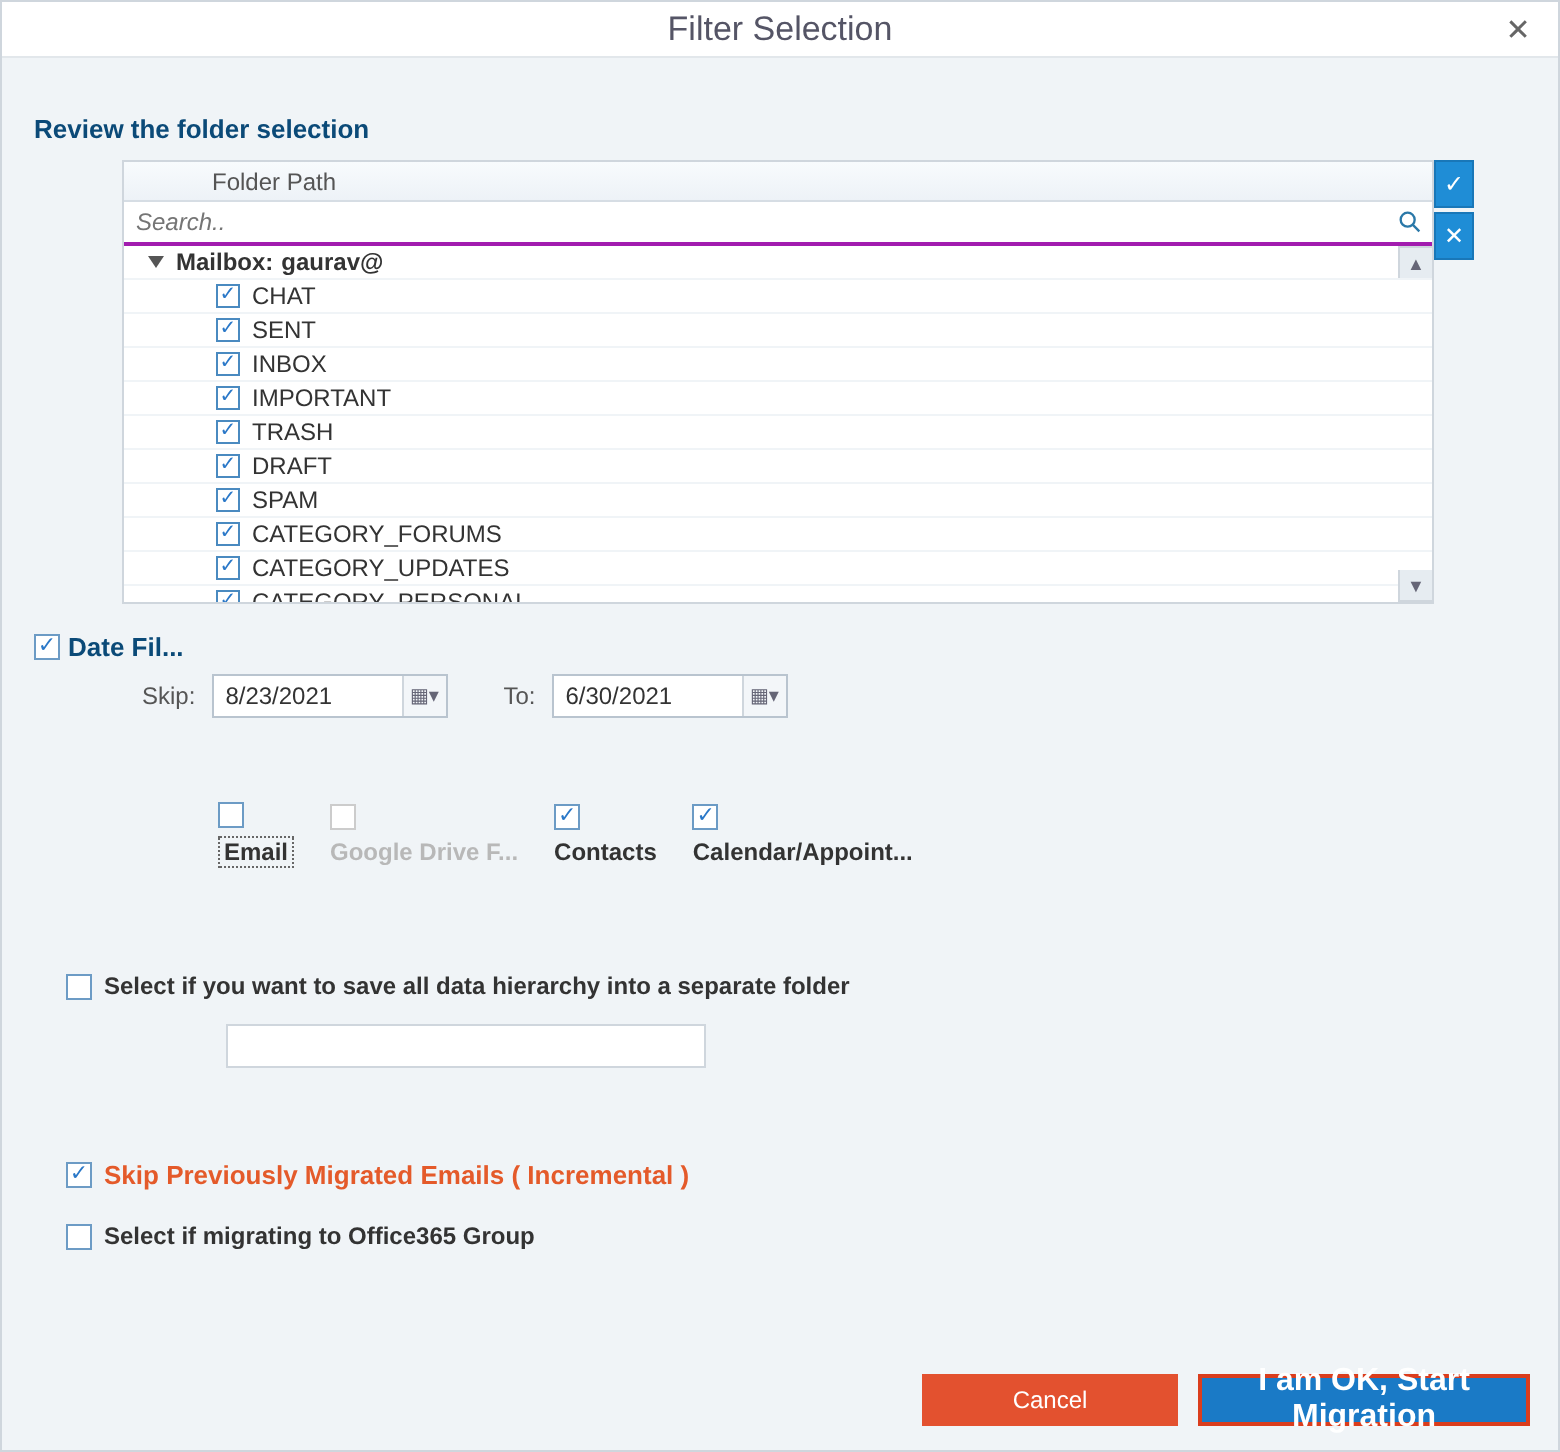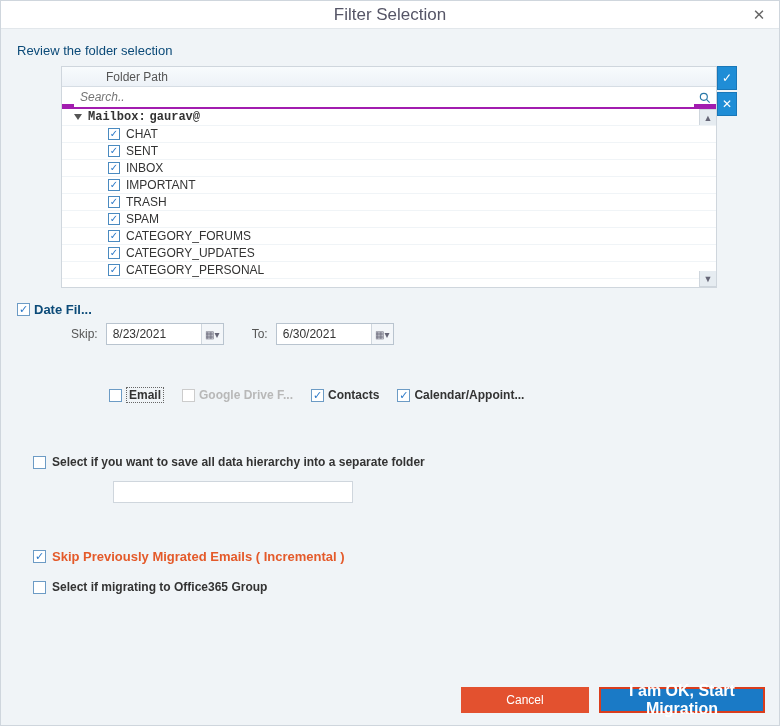--- a/index.html
+++ b/index.html
@@ -27,22 +27,22 @@
       position: absolute; right: 8px; top: 2px;
       width: 24px; height: 24px;
       display: flex; align-items: center; justify-content: center;
       color: #666; font-size: 15px; cursor: pointer;
     }
     .content {
       padding: 12px 16px 10px 16px;
       background: #f0f4f7;
     }
     .section-title {
-      color: #0b4a78; font-weight: normal; font-size: 13px;
-      margin: 2px 0 8px 0;
+      color: #0b4a78; font-weight: bold; font-size: 13px;
+      margin: 16px 0 8px 0;
     }
     .folder-wrap {
       margin-left: 44px;
       display: flex;
       gap: 0;
     }
     .folder-panel {
       border: 1px solid #cfd6dd;
       background: #fff;
       width: 656px;
@@ -52,25 +52,24 @@
     .folder-header {
       background: linear-gradient(#f8fbfd, #edf2f7);
       border-bottom: 1px solid #d6dde4;
       height: 20px;
       padding-left: 44px;
       font-size: 12px;
       color: #555;
       line-height: 20px;
     }
     .search-row {
-      border-bottom: 5px solid #a21caf;
+      border-bottom: 2px solid #a21caf;
       height: 22px;
       display: flex;
-      align-items: flex-start;
-      padding-left: 12px;
+      align-items: center;
     }
     .search-input {
       flex: 1;
       border: none;
       padding: 0 6px;
       height: 20px;
       font-style: italic;
       color: #999;
       font-size: 12px;
       outline: none;
@@ -91,21 +90,20 @@
       line-height: 17px;
       border-bottom: 1px solid #f0f4f7;
       display: flex;
       align-items: center;
       font-size: 12px;
       color: #333;
     }
     .tree-row.root {
       padding-left: 12px;
       font-weight: bold;
-      font-family: Liberation Mono, monospace;
     }
     .tree-row.root .mailbox { font-weight: bold; }
     .tree-row.item { padding-left: 46px; }
     .triangle {
       width: 0; height: 0;
       border-left: 4px solid transparent;
       border-right: 4px solid transparent;
       border-top: 6px solid #555;
       margin-right: 6px;
     }
@@ -166,21 +164,21 @@
       cursor: pointer;
     }
     .cal-icon { font-size: 10px; color: #667; }
 
     .type-row {
       margin-top: 42px;
       margin-left: 92px;
       display: flex; align-items: center; gap: 18px;
       font-size: 12px;
     }
-    .type-item { display: flex; align-items: center; gap: 4px; }
+    .type-item { display: flex; gap: 4px; flex-direction: column; }
     .chk-sq {
       width: 13px; height: 13px;
       border: 1px solid #6c9bc5;
       background: #fff;
       display: flex; align-items: center; justify-content: center;
       font-size: 11px; color: #2a78c8;
       cursor: pointer;
     }
     .chk-sq.checked::after { content: "✓"; line-height: 1; }
     .bold { font-weight: bold; color: #333; }
@@ -279,20 +277,24 @@
           <div class="tree-row item">
               <div class="check checked"></div>
               <span>IMPORTANT</span>
             </div>
           <div class="tree-row item">
               <div class="check checked"></div>
               <span>TRASH</span>
             </div>
           <div class="tree-row item">
               <div class="check checked"></div>
+              <span>DRAFT</span>
+            </div>
+          <div class="tree-row item">
+              <div class="check checked"></div>
               <span>SPAM</span>
             </div>
           <div class="tree-row item">
               <div class="check checked"></div>
               <span>CATEGORY_FORUMS</span>
             </div>
           <div class="tree-row item">
               <div class="check checked"></div>
               <span>CATEGORY_UPDATES</span>
             </div>

